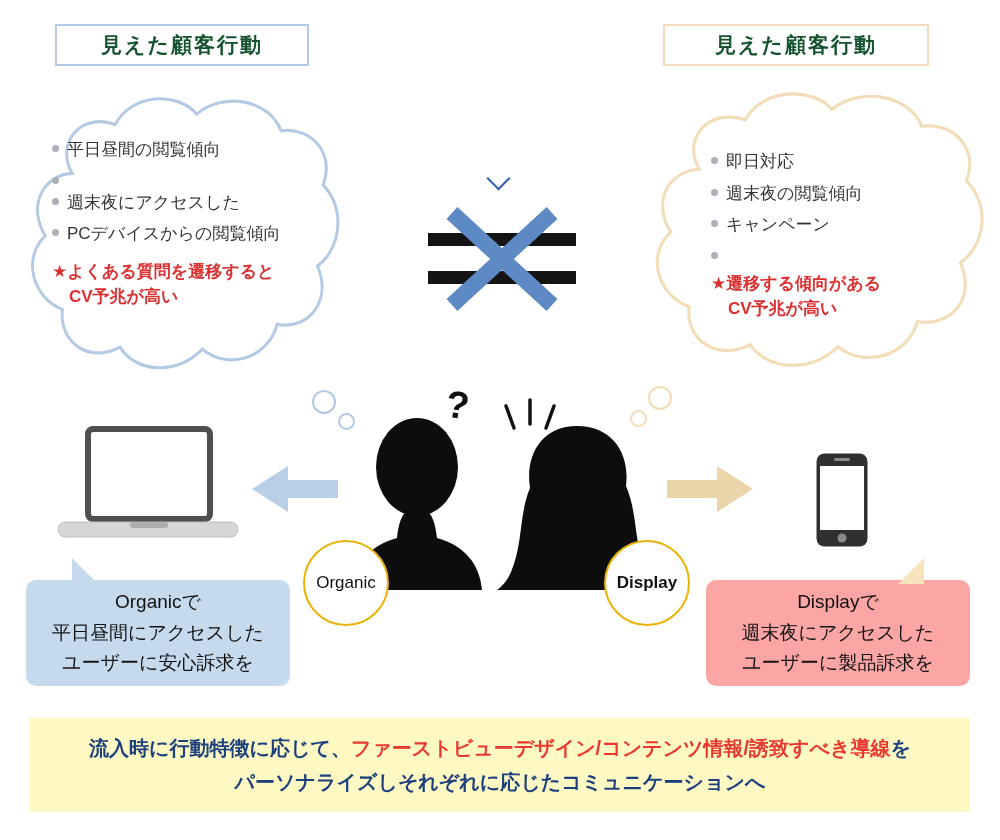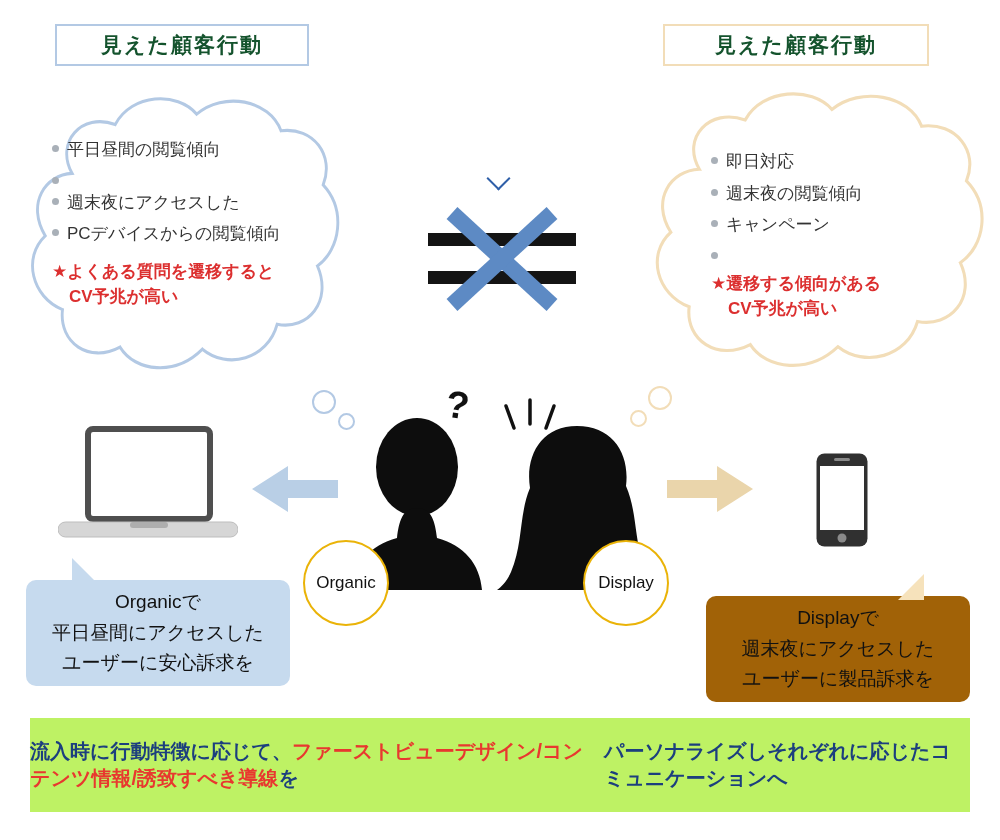--- a/index.html
+++ b/index.html
@@ -50,44 +50,44 @@
   .man-svg{position:absolute;left:350px;top:412px;}
   .woman-svg{position:absolute;left:495px;top:422px;}
   .qmark{position:absolute;left:446px;top:384px;font-size:38px;font-weight:bold;color:#111;transform:rotate(8deg);}
   .bang-svg{position:absolute;left:502px;top:396px;}
 
   .channel-circle{
     position:absolute;width:82px;height:82px;border-radius:50%;background:#fff;border:2px solid #eab308;
     display:flex;align-items:center;justify-content:center;font-size:17px;color:#111;z-index:3;
   }
   .organic{left:303px;top:540px;}
-  .display{left:583px;top:540px;}
+  .display{left:604px;top:540px;font-weight:bold;}
 
   
   .laptop-svg{position:absolute;left:58px;top:426px;}
   .phone-svg{position:absolute;left:815px;top:452px;}
   .arrow-left{position:absolute;left:252px;top:466px;}
   .arrow-right{position:absolute;left:667px;top:466px;}
 
   
   .speech{
     position:absolute;width:264px;height:106px;border-radius:10px;
     display:flex;align-items:center;justify-content:center;text-align:center;
     font-size:19px;line-height:1.6;color:#111;white-space:pre-line;z-index:1;
   }
   .speech-left{left:26px;top:580px;background:#c6daee;}
-  .speech-right{left:706px;top:596px;background:#a16207;}
+  .speech-right{left:706px;top:580px;background:#fca5a5;}
   .tail{position:absolute;top:-22px;width:0;height:0;border-bottom:26px solid #c6daee;border-right:26px solid transparent;}
   .speech-left .tail{left:46px;}
   .speech-right .tail{right:46px;border-bottom-color:#f6e2bb;border-right:none;border-left:26px solid transparent;}
 
   
   .banner{
-    position:absolute;left:30px;top:718px;width:940px;height:94px;background:#bef264;
-    display:flex;flex-direction:row;align-items:center;justify-content:center;gap:7px;
+    position:absolute;left:30px;top:718px;width:940px;height:94px;background:#fef9c3;
+    display:flex;flex-direction:column;align-items:center;justify-content:center;gap:7px;
     font-size:20px;font-weight:bold;color:#1c3f7e;
   }
   .banner .red{color:#e8382f;}
 </style>
 </head>
 <body>
 
 <div class="canvas">
 
   <div class="title-box title-left">見えた顧客行動</div>

